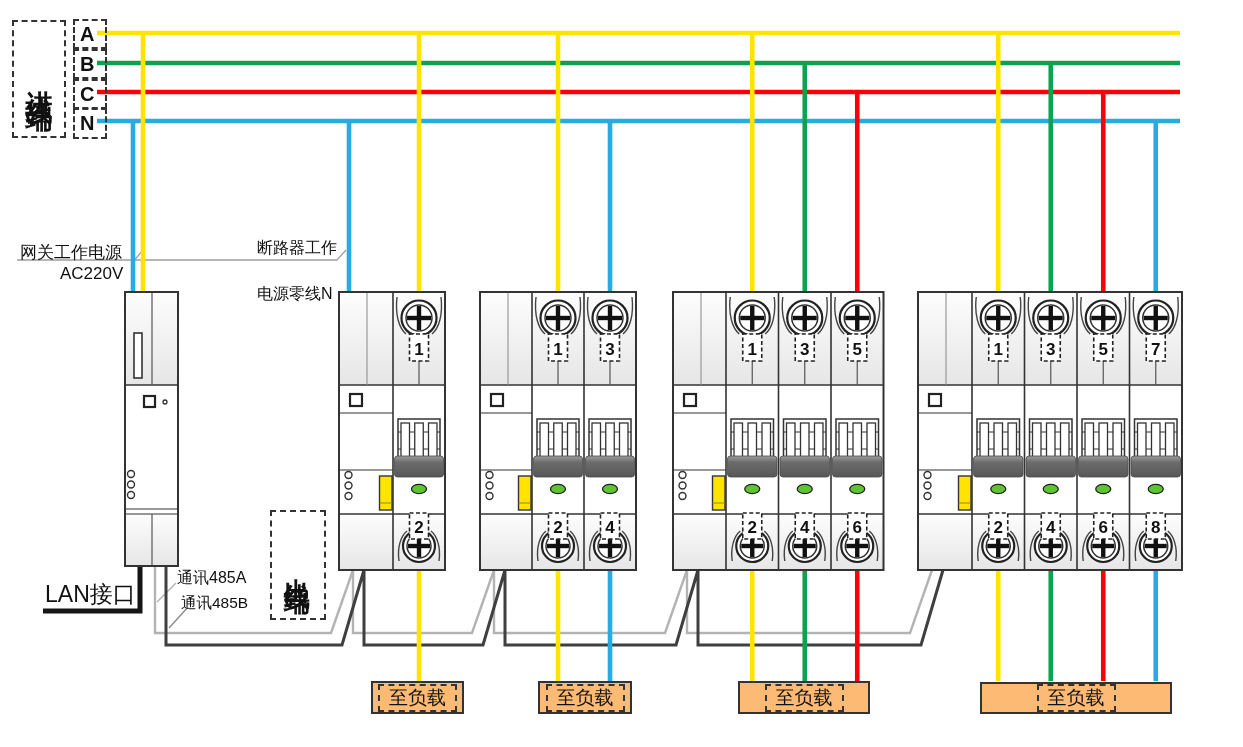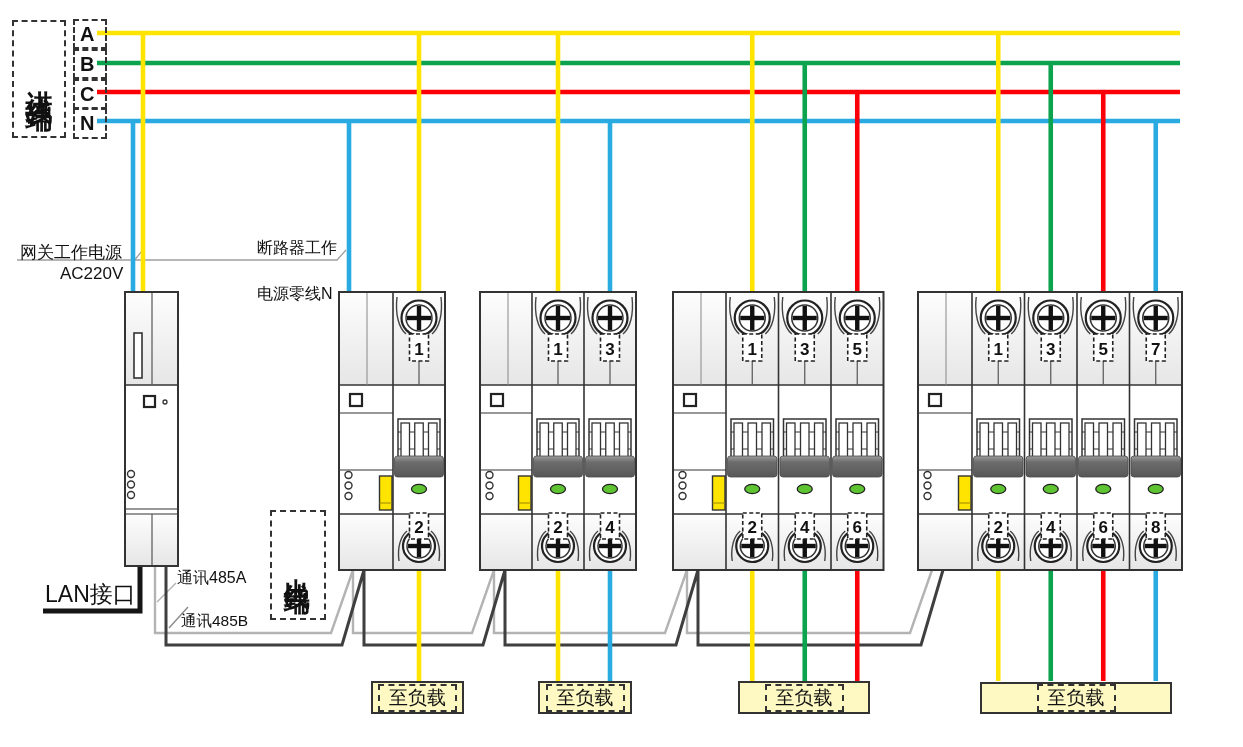--- a/index.html
+++ b/index.html
@@ -4,21 +4,21 @@
 <style>
   html,body{margin:0;padding:0;background:#fff;}
   #stage{position:relative;width:1243px;height:747px;background:#fff;overflow:hidden;
          font-family:"Liberation Sans","DejaVu Sans",sans-serif;color:#111;}
   #wiring-svg{position:absolute;left:0;top:0;}
   .lbl{position:absolute;white-space:nowrap;color:#111;}
   .vbox{position:absolute;border:2px dashed #333;display:flex;align-items:center;justify-content:center;
         writing-mode:vertical-lr;text-orientation:upright;font-weight:600;letter-spacing:7px;}
   .phase-box{position:absolute;border:2px dashed #333;font-weight:700;font-size:20px;
              line-height:26px;padding-left:5px;box-sizing:border-box;background:transparent;}
-  .load-box{position:absolute;border:2px solid #333;background:#fef9c3;display:flex;
+  .load-box{position:absolute;border:2px solid #333;background:#fdba74;display:flex;
             align-items:center;justify-content:center;box-sizing:border-box;}
   .load-inner{border:2px dashed #333;font-size:19px;padding:0 9px;line-height:24px;white-space:nowrap;}
 </style>
 </head>
 <body>
 
 <div id="stage">
   <svg id="wiring-svg" width="1243" height="747" viewBox="0 0 1243 747">
       <defs>
         <linearGradient id="termG" x1="0" y1="0" x2="0" y2="1">
@@ -409,21 +409,21 @@
 
   <div class="lbl" style="left:20px;top:241px;font-size:17px;">网关工作电源</div>
   <div class="lbl" style="left:20px;top:264px;font-size:17px;margin-left:40px;">AC220V</div>
 
   <div class="lbl" style="left:257px;top:238px;font-size:16px;">断路器工作</div>
   <div class="lbl" style="left:257px;top:263px;font-size:16px;margin-top:21px;">电源零线N</div>
 
   <div class="lbl" style="left:45px;top:579px;font-size:23px;">LAN接口</div>
 
   <div class="lbl" style="left:177px;top:568px;font-size:16px;">通讯485A</div>
-  <div class="lbl" style="left:181px;top:593px;font-size:15.5px;margin-top:18px;">通讯485B</div>
+  <div class="lbl" style="left:181px;top:593px;font-size:15.5px;">通讯485B</div>
 
   <div class="vbox" style="left:270px;top:510px;width:52px;height:106px;font-size:26px;letter-spacing:5px;">出线端</div>
 
   <div class="load-box" style="left:371px;top:681px;width:93px;height:33px;">
     <span class="load-inner">至负载</span>
   </div>
   <div class="load-box" style="left:538px;top:681px;width:94px;height:33px;">
     <span class="load-inner">至负载</span>
   </div>
   <div class="load-box" style="left:738px;top:681px;width:132px;height:33px;">

